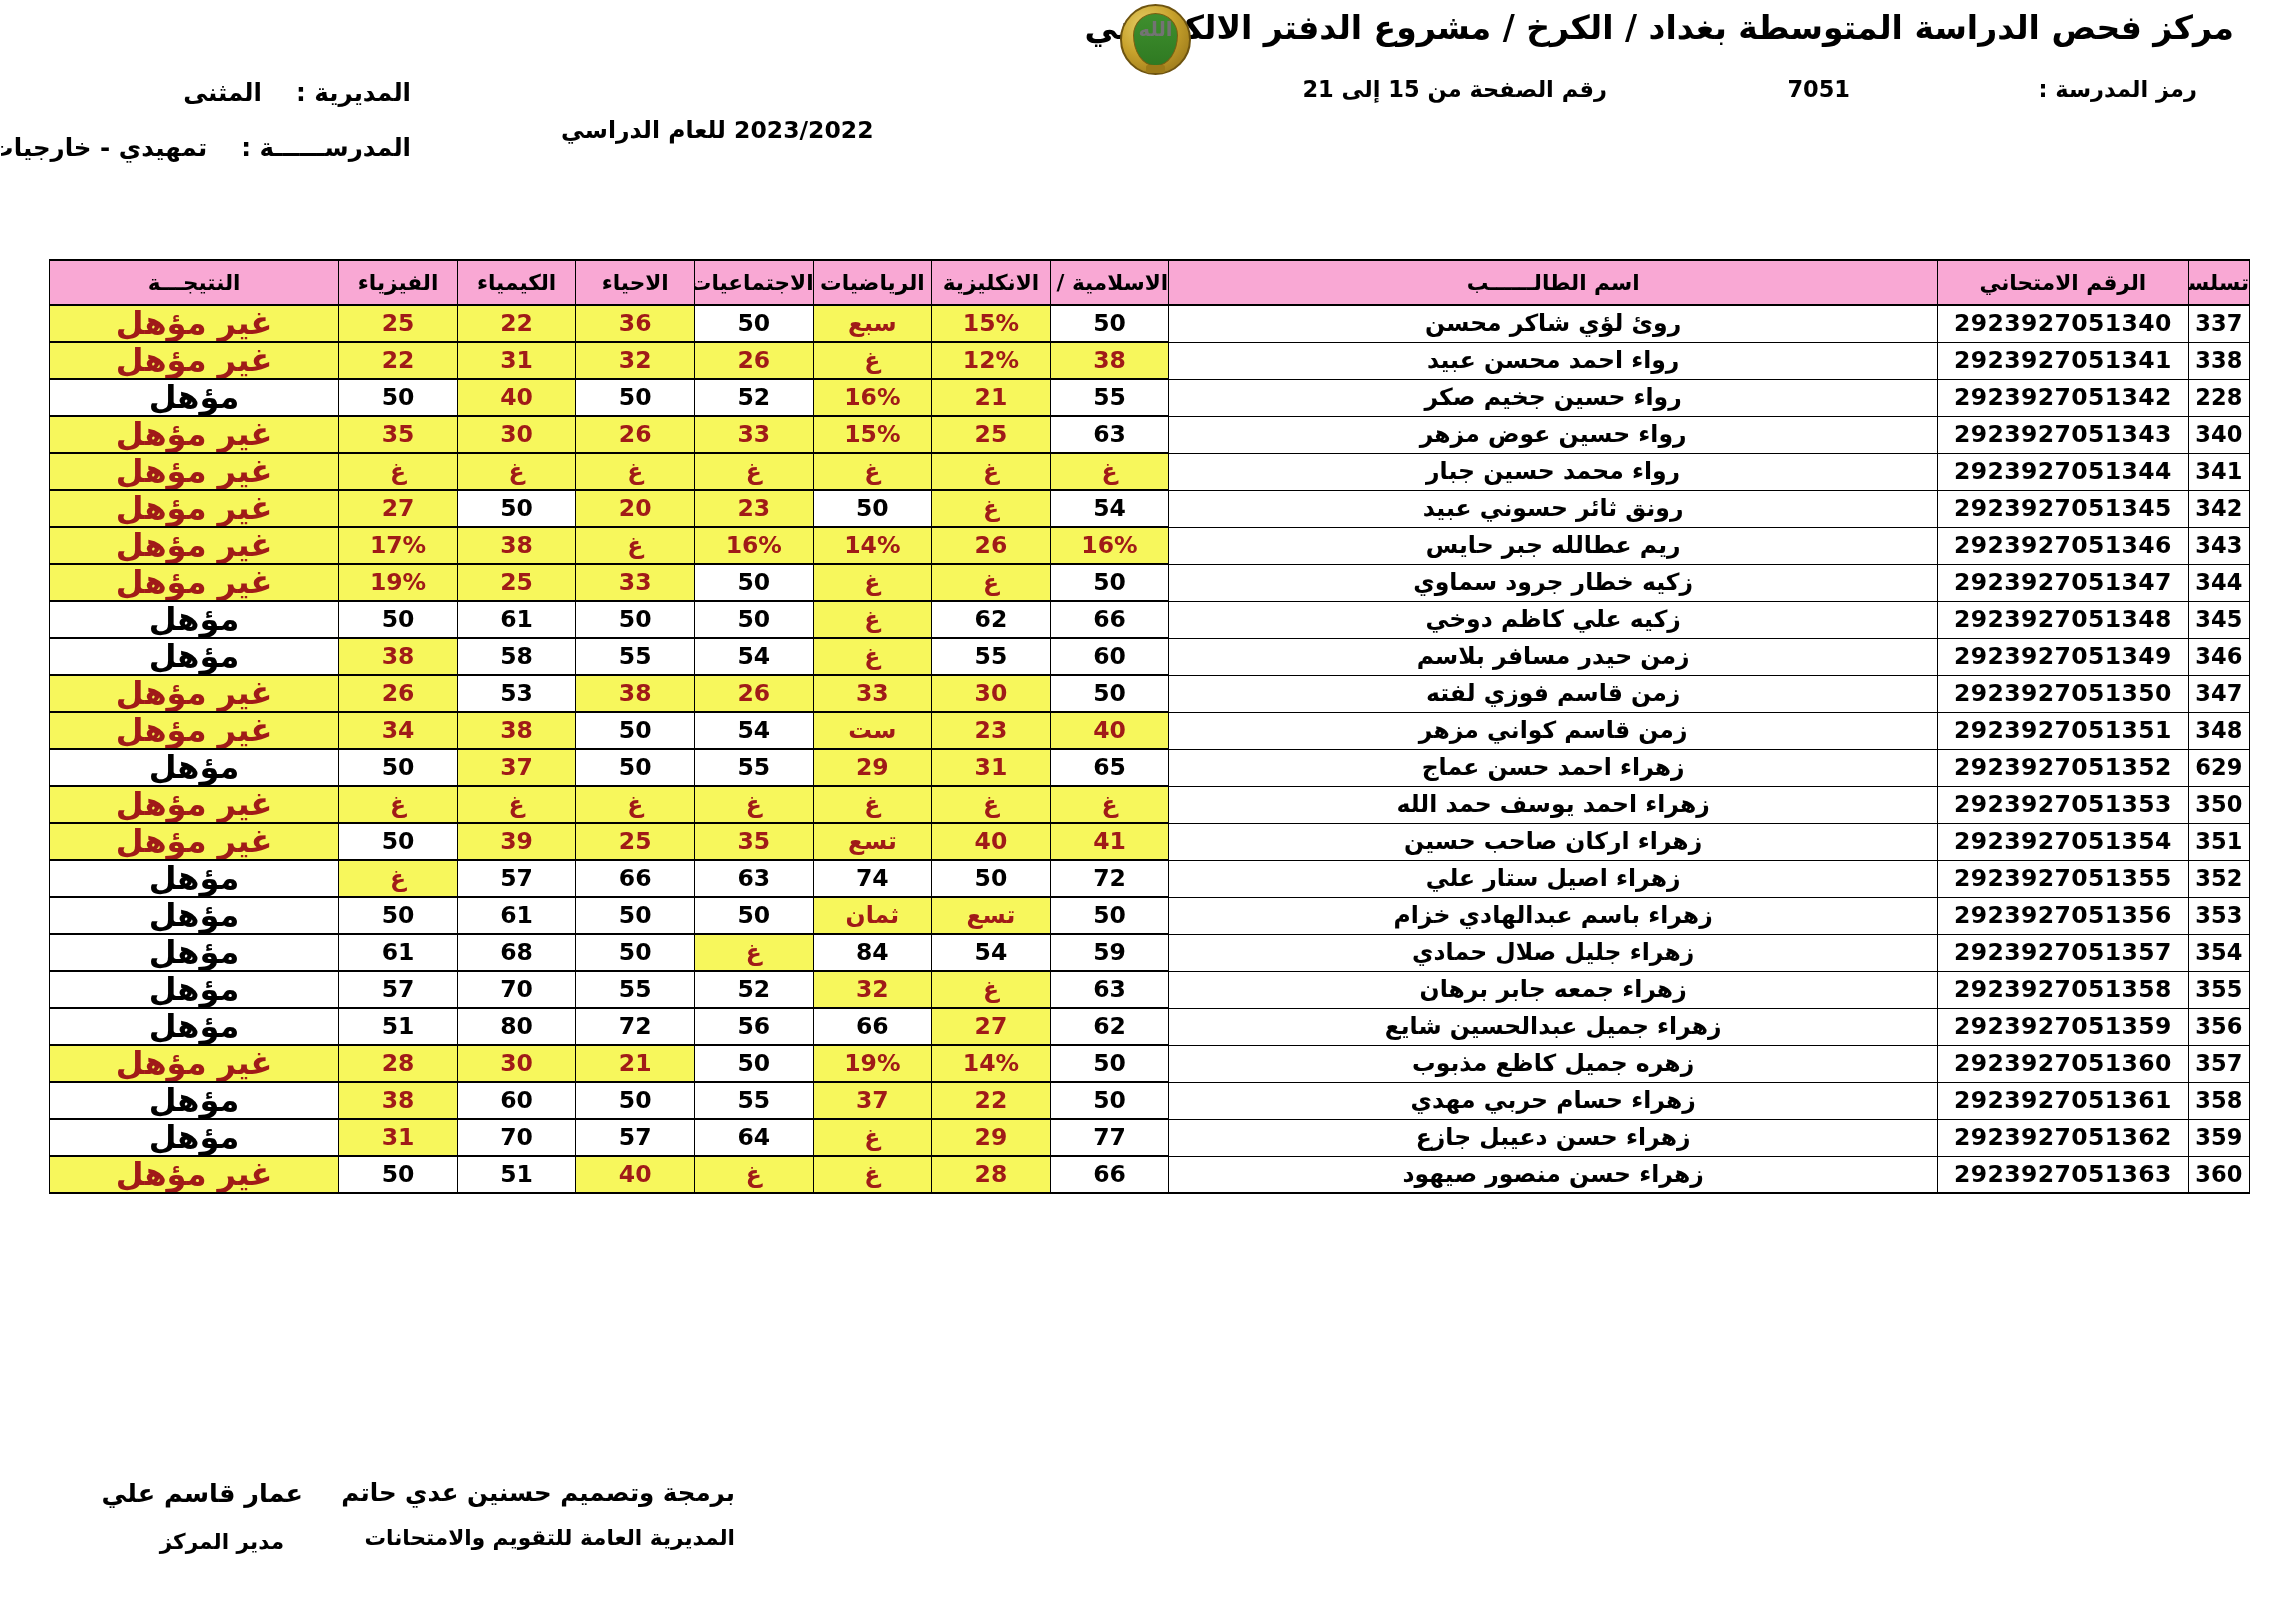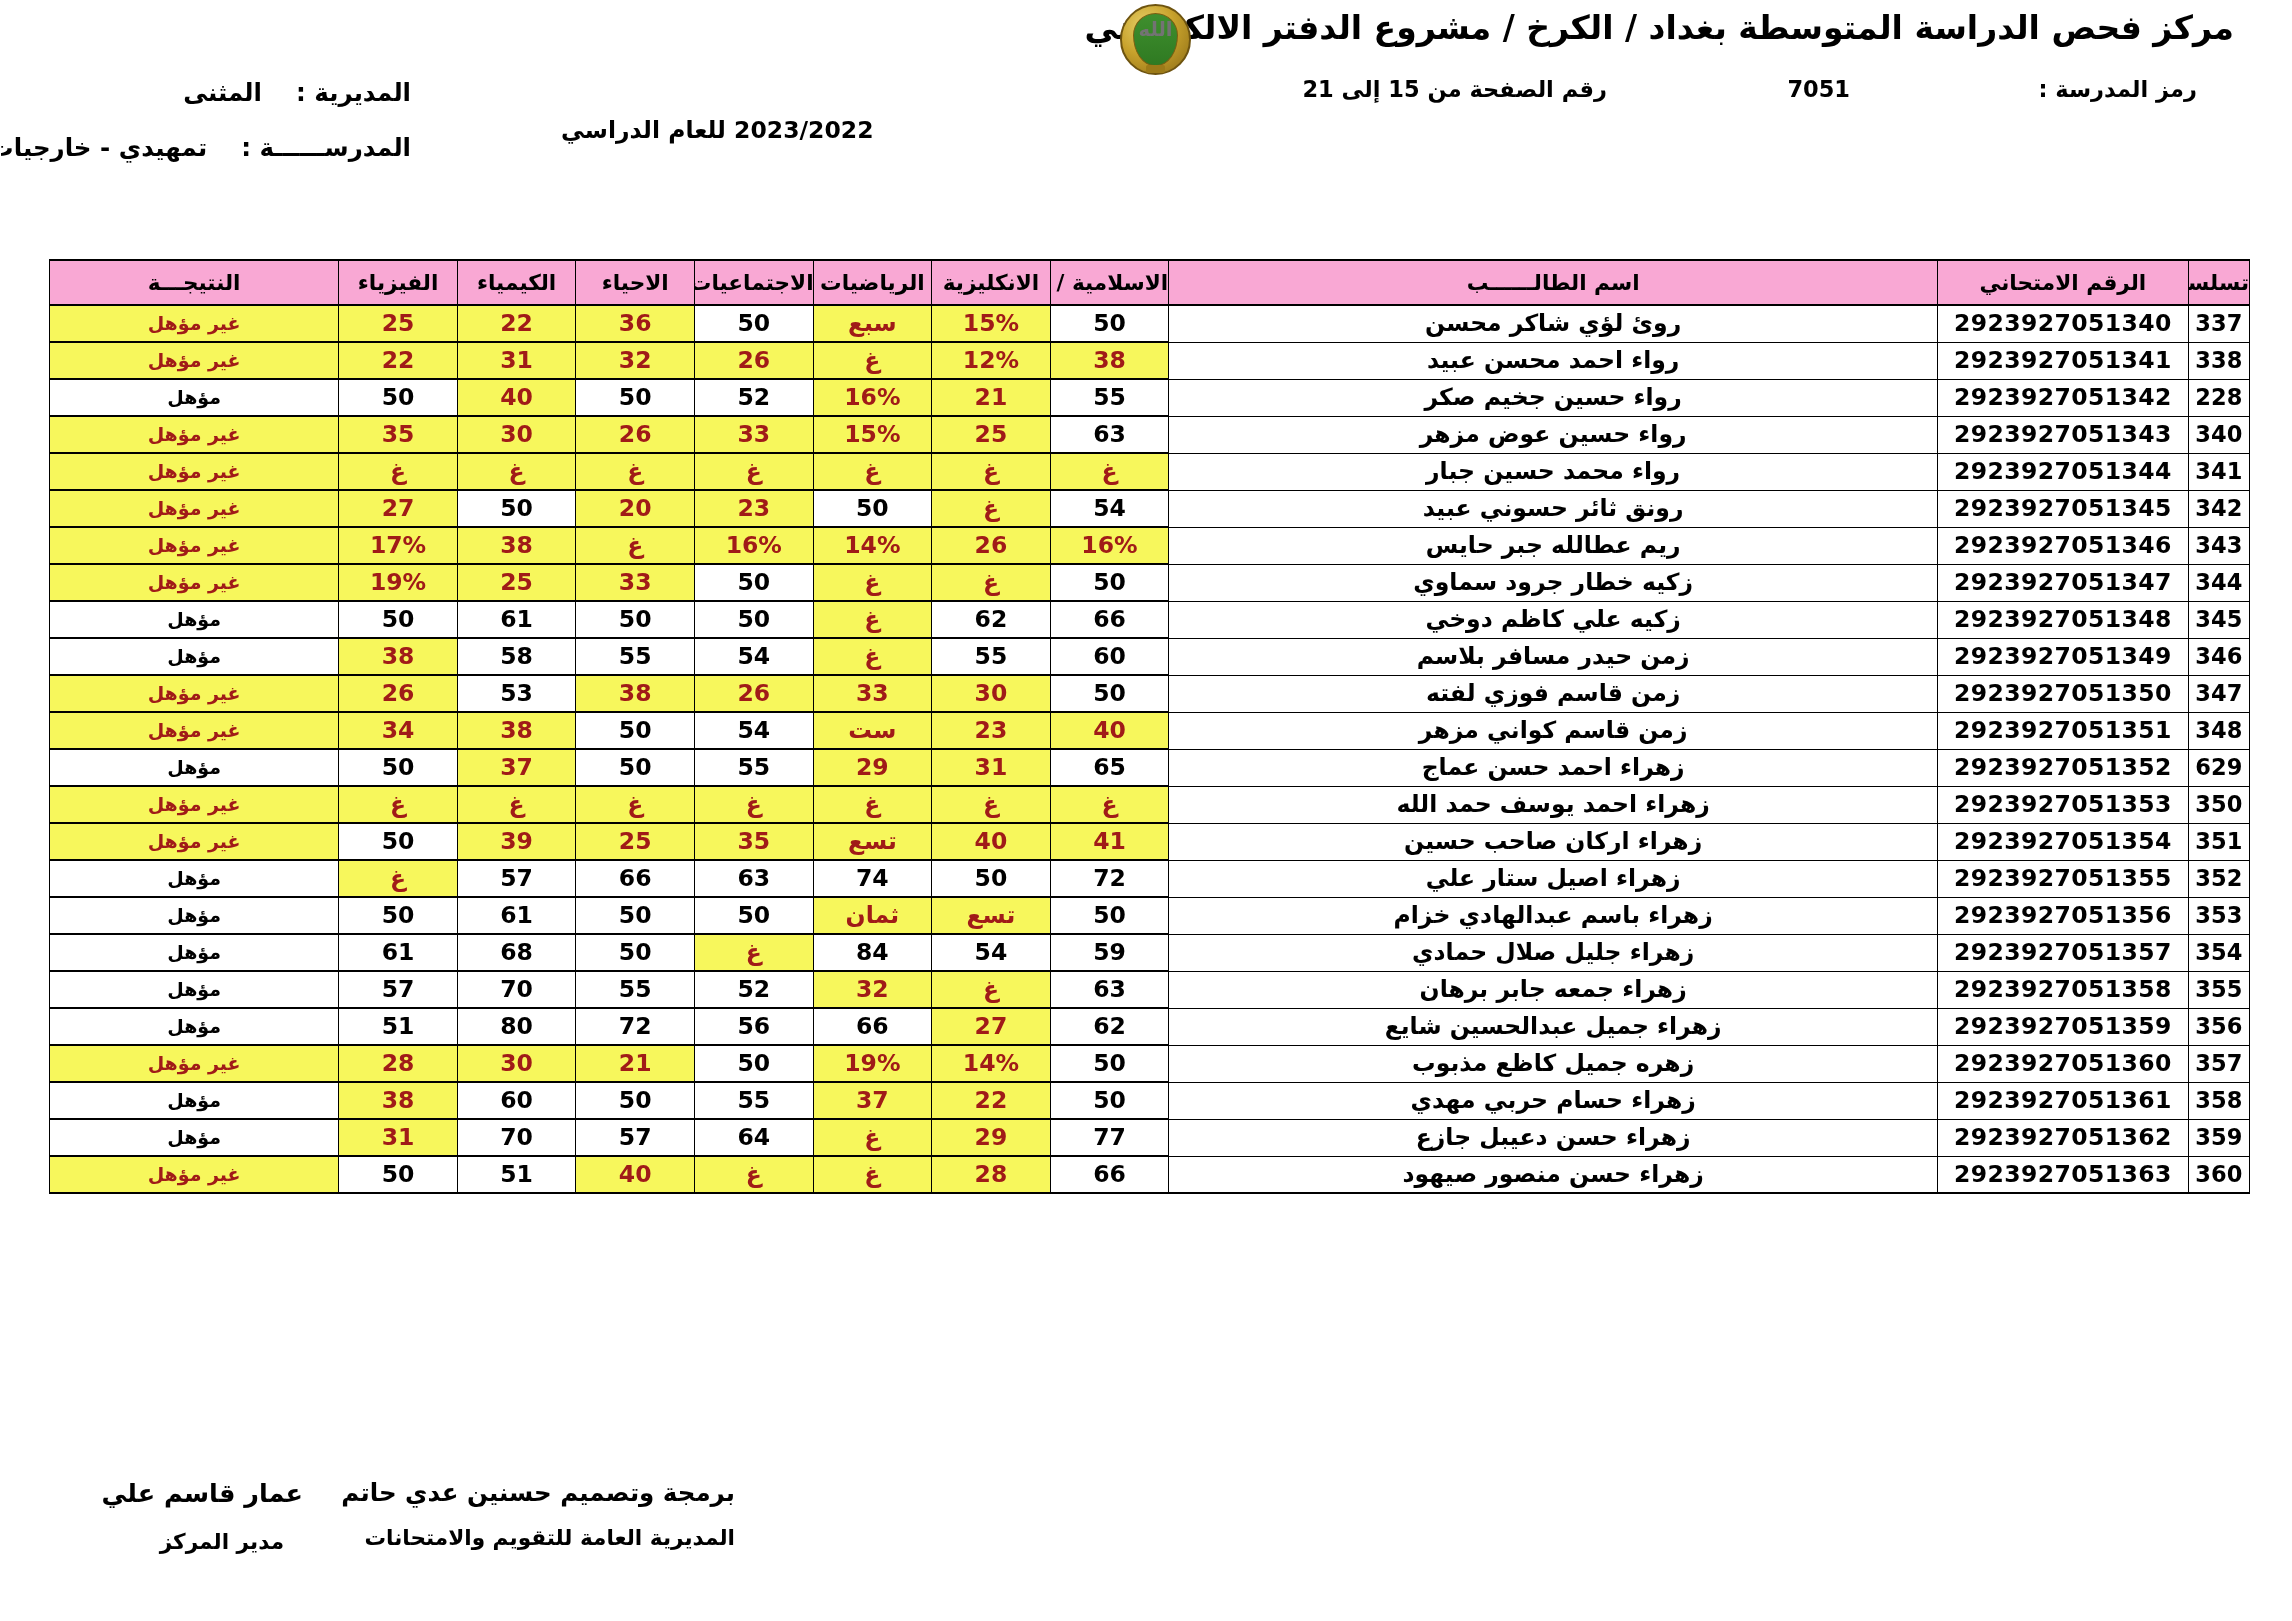--- a/index.html
+++ b/index.html
@@ -223,21 +223,21 @@
 
   td.v { font-size: 23.5px; }
   td.seq { font-size: 22.5px; }
   td.exam { font-size: 23.5px; letter-spacing: 0.4px; }
   td.name {
     font-size: 23.5px;
     text-align: right;
     padding-right: 0;
     padding-left: 13.7px;
   }
-  td.res { font-size: 19px; margin-top: 18px; }
+  td.res { font-size: 32px; margin-top: 18px; }
 
   .hl   { background: #f7f75c; }
   .fail { color: #a01b18; }
   .pct  { direction: ltr; unicode-bidi: embed; }
 
   
   table.results tbody td { border-top-width: 2.2px; border-bottom-width: 2.2px; }
   table.results tbody td.name,
   table.results tbody td.exam,
   table.results tbody td.seq { border-top-width: 1.4px; border-bottom-width: 1.4px; }

